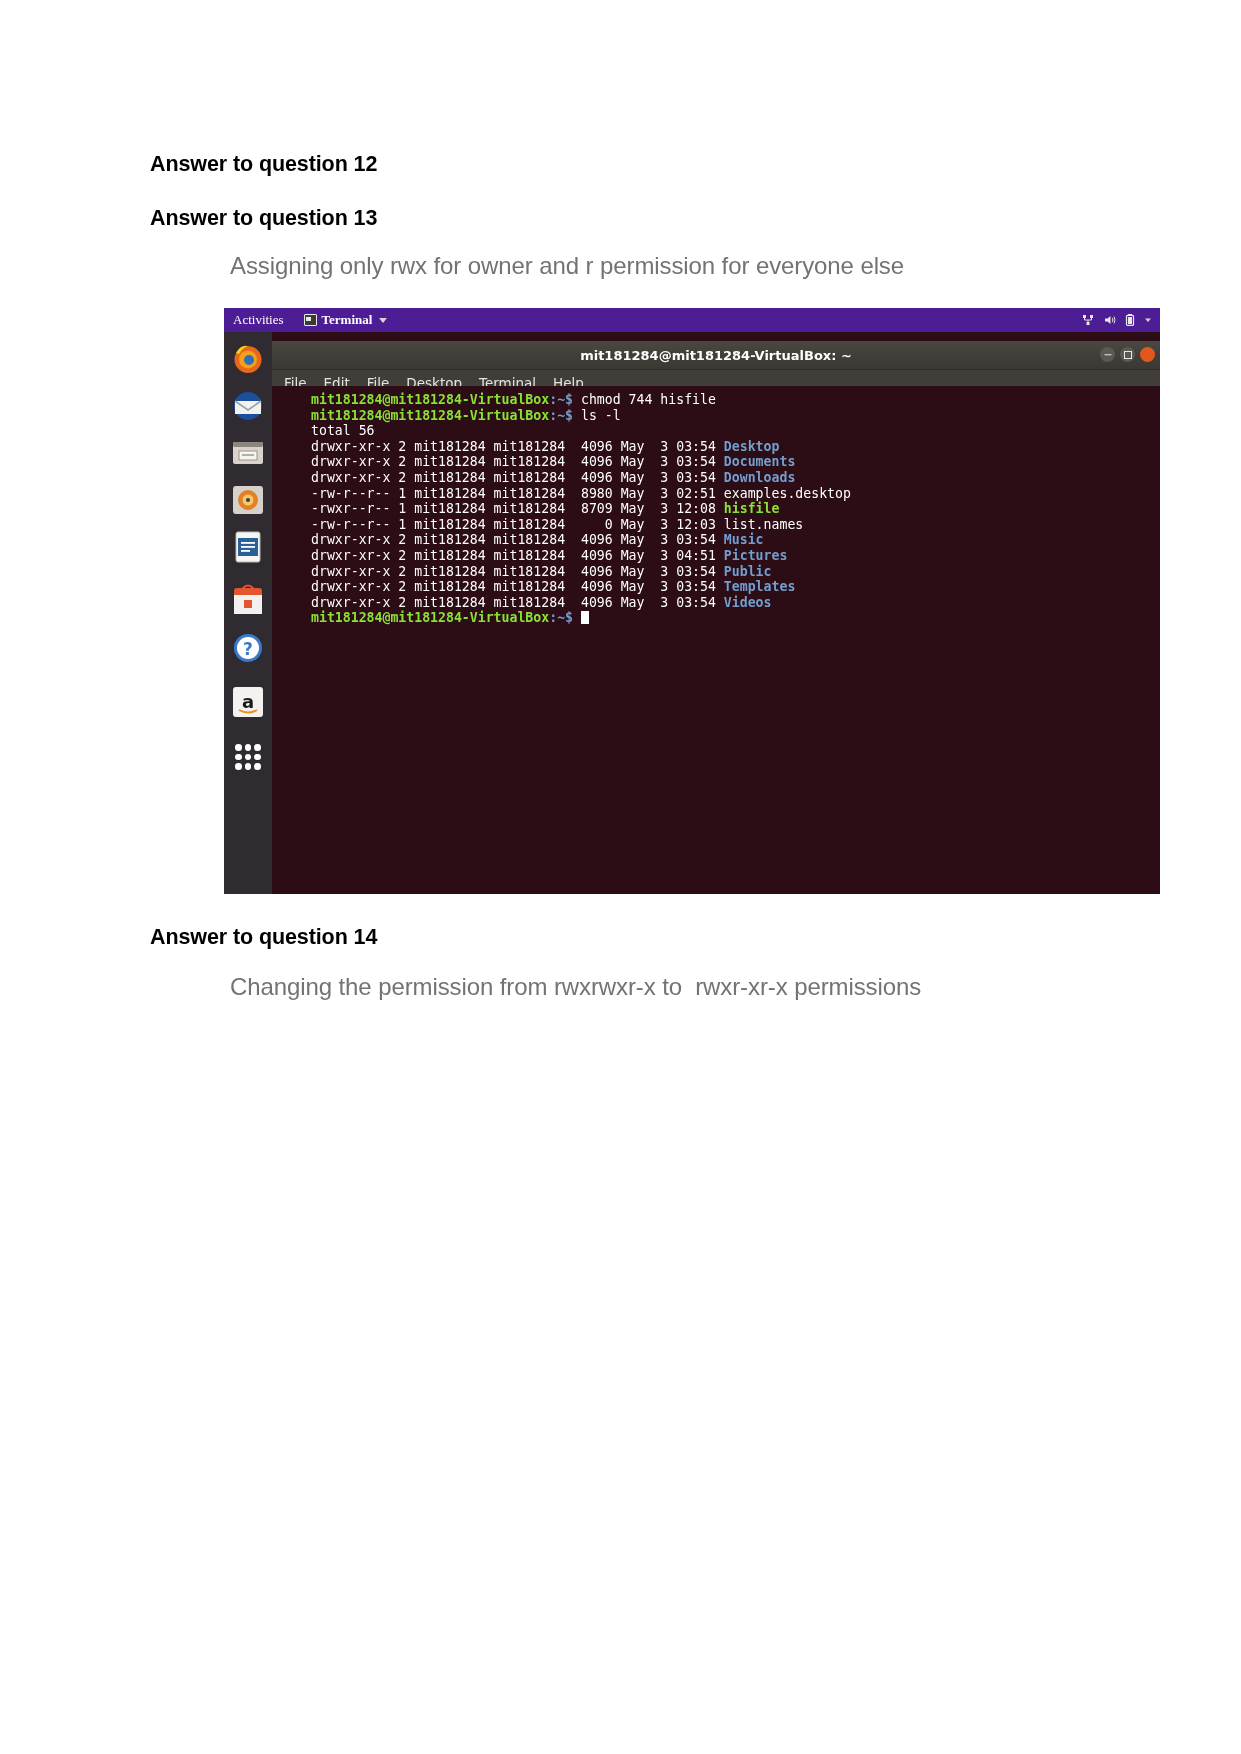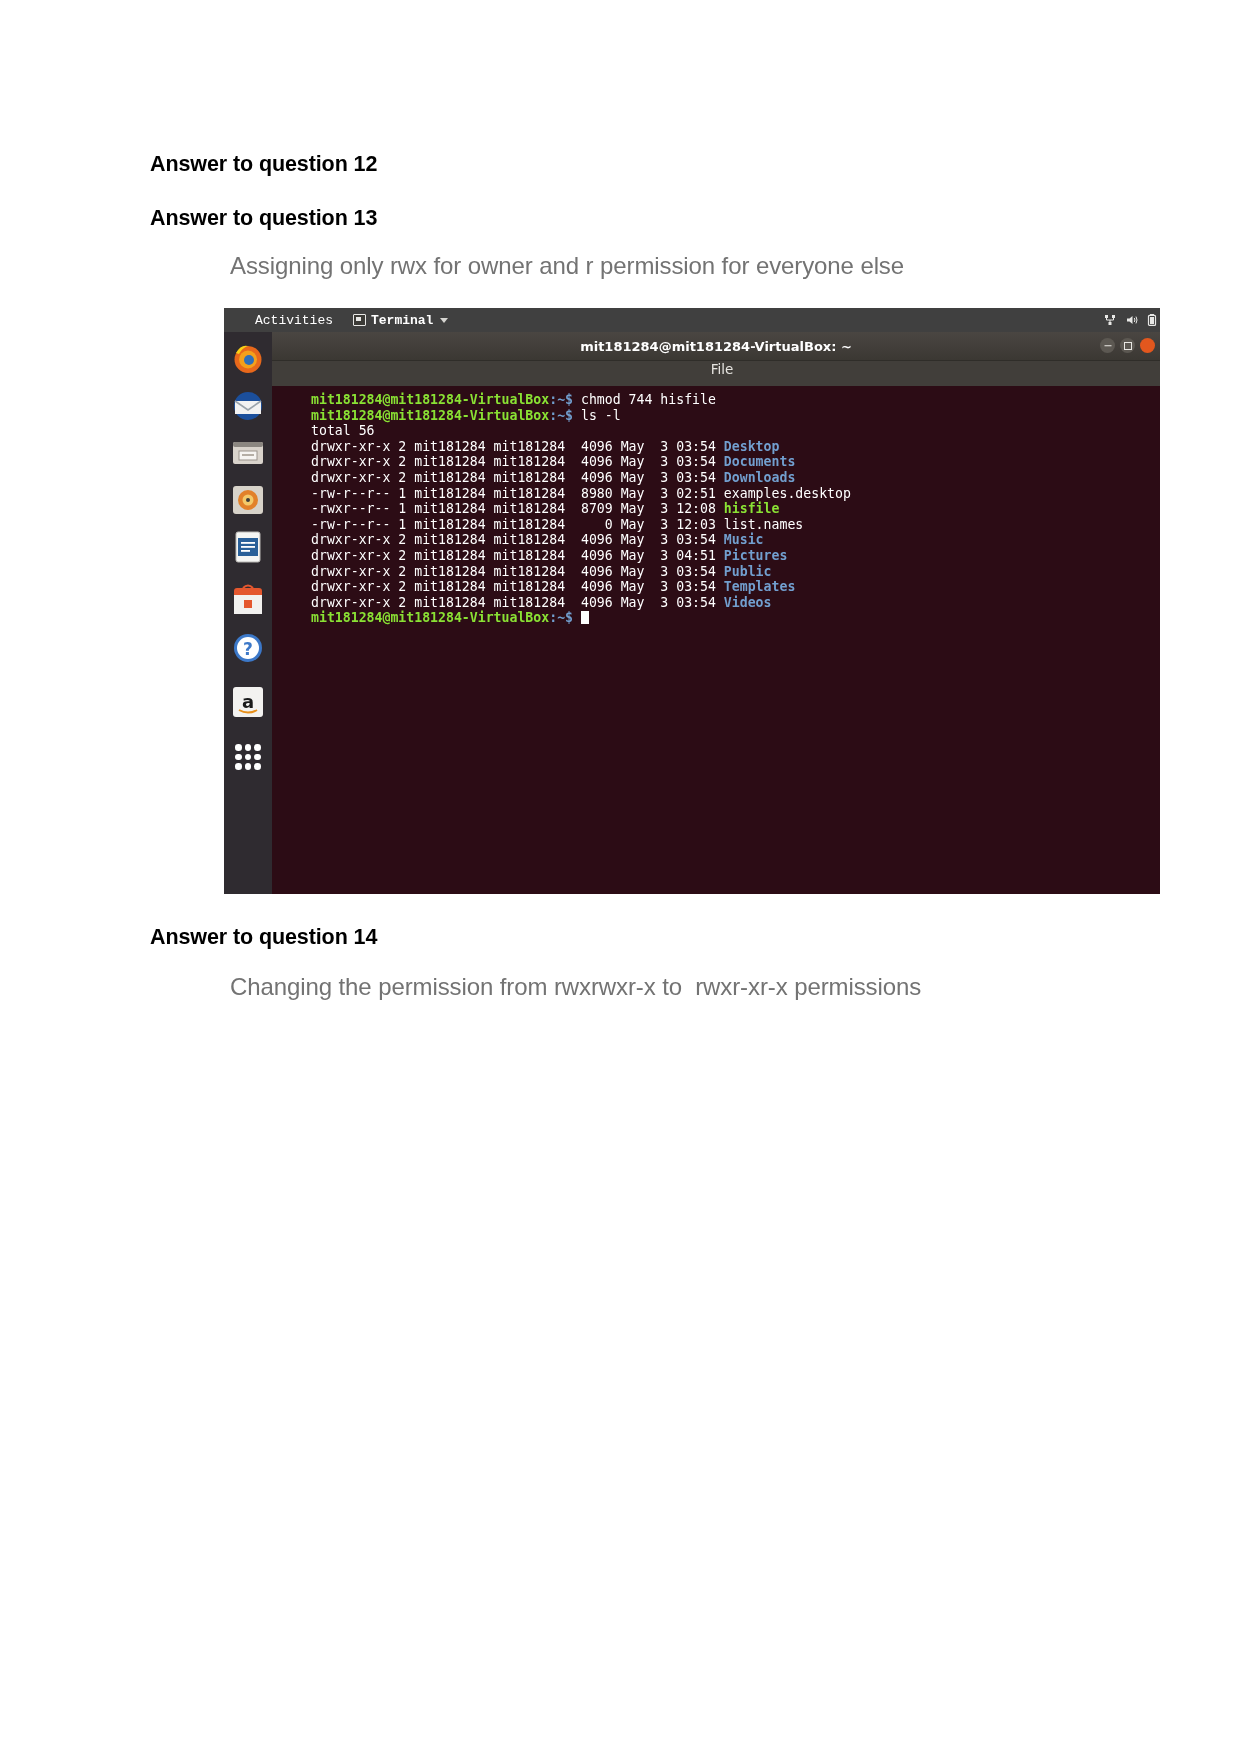--- a/index.html
+++ b/index.html
@@ -59,27 +59,26 @@
     background: #2c0c15;
     overflow: hidden;
   }
 
   
   .gnome-bar {
     position: absolute;
     left: 0; top: 0;
     width: 936px;
     height: 24px;
-    background: #404040;
+    background: #4c1d95;
     display: flex;
     align-items: center;
     color: #ffffff;
     font-size: 13px;
-    font-family: Liberation Mono, monospace;
-    padding-left: 22px;
+    font-family: Liberation Serif, serif;
   }
   .gb-activities {
     margin-left: 9px;
     font-size: 13px;
     color: #ffffff;
   }
   .gb-appname {
     margin-left: 20px;
     display: flex;
     align-items: center;
@@ -178,20 +177,21 @@
     background: #2c0c15;
   }
   .term-title {
     position: relative;
     height: 28px;
     background: linear-gradient(#4a4642, #3b3833);
     border-bottom: 1px solid #2f2d29;
     display: flex;
     align-items: center;
     justify-content: center;
+    margin-top: 9px;
   }
   .term-title-text {
     font-family: "DejaVu Sans", sans-serif;
     font-size: 13px;
     font-weight: bold;
     color: #ffffff;
   }
   .win-ctrls {
     position: absolute;
     right: 5px;
@@ -230,21 +230,20 @@
   .term-menu {
     height: 26px;
     background: #413e3a;
     display: flex;
     align-items: center;
     padding-left: 12px;
     gap: 17px;
     font-family: "DejaVu Sans", sans-serif;
     font-size: 13.5px;
     color: #e6e4e0;
-    flex-direction: column;
   }
 
   .term-body {
     position: absolute;
     left: 0;
     top: 54px;
     right: 0;
     bottom: 0;
     background: #2c0c15;
     padding: 6px 0 0 6px;

